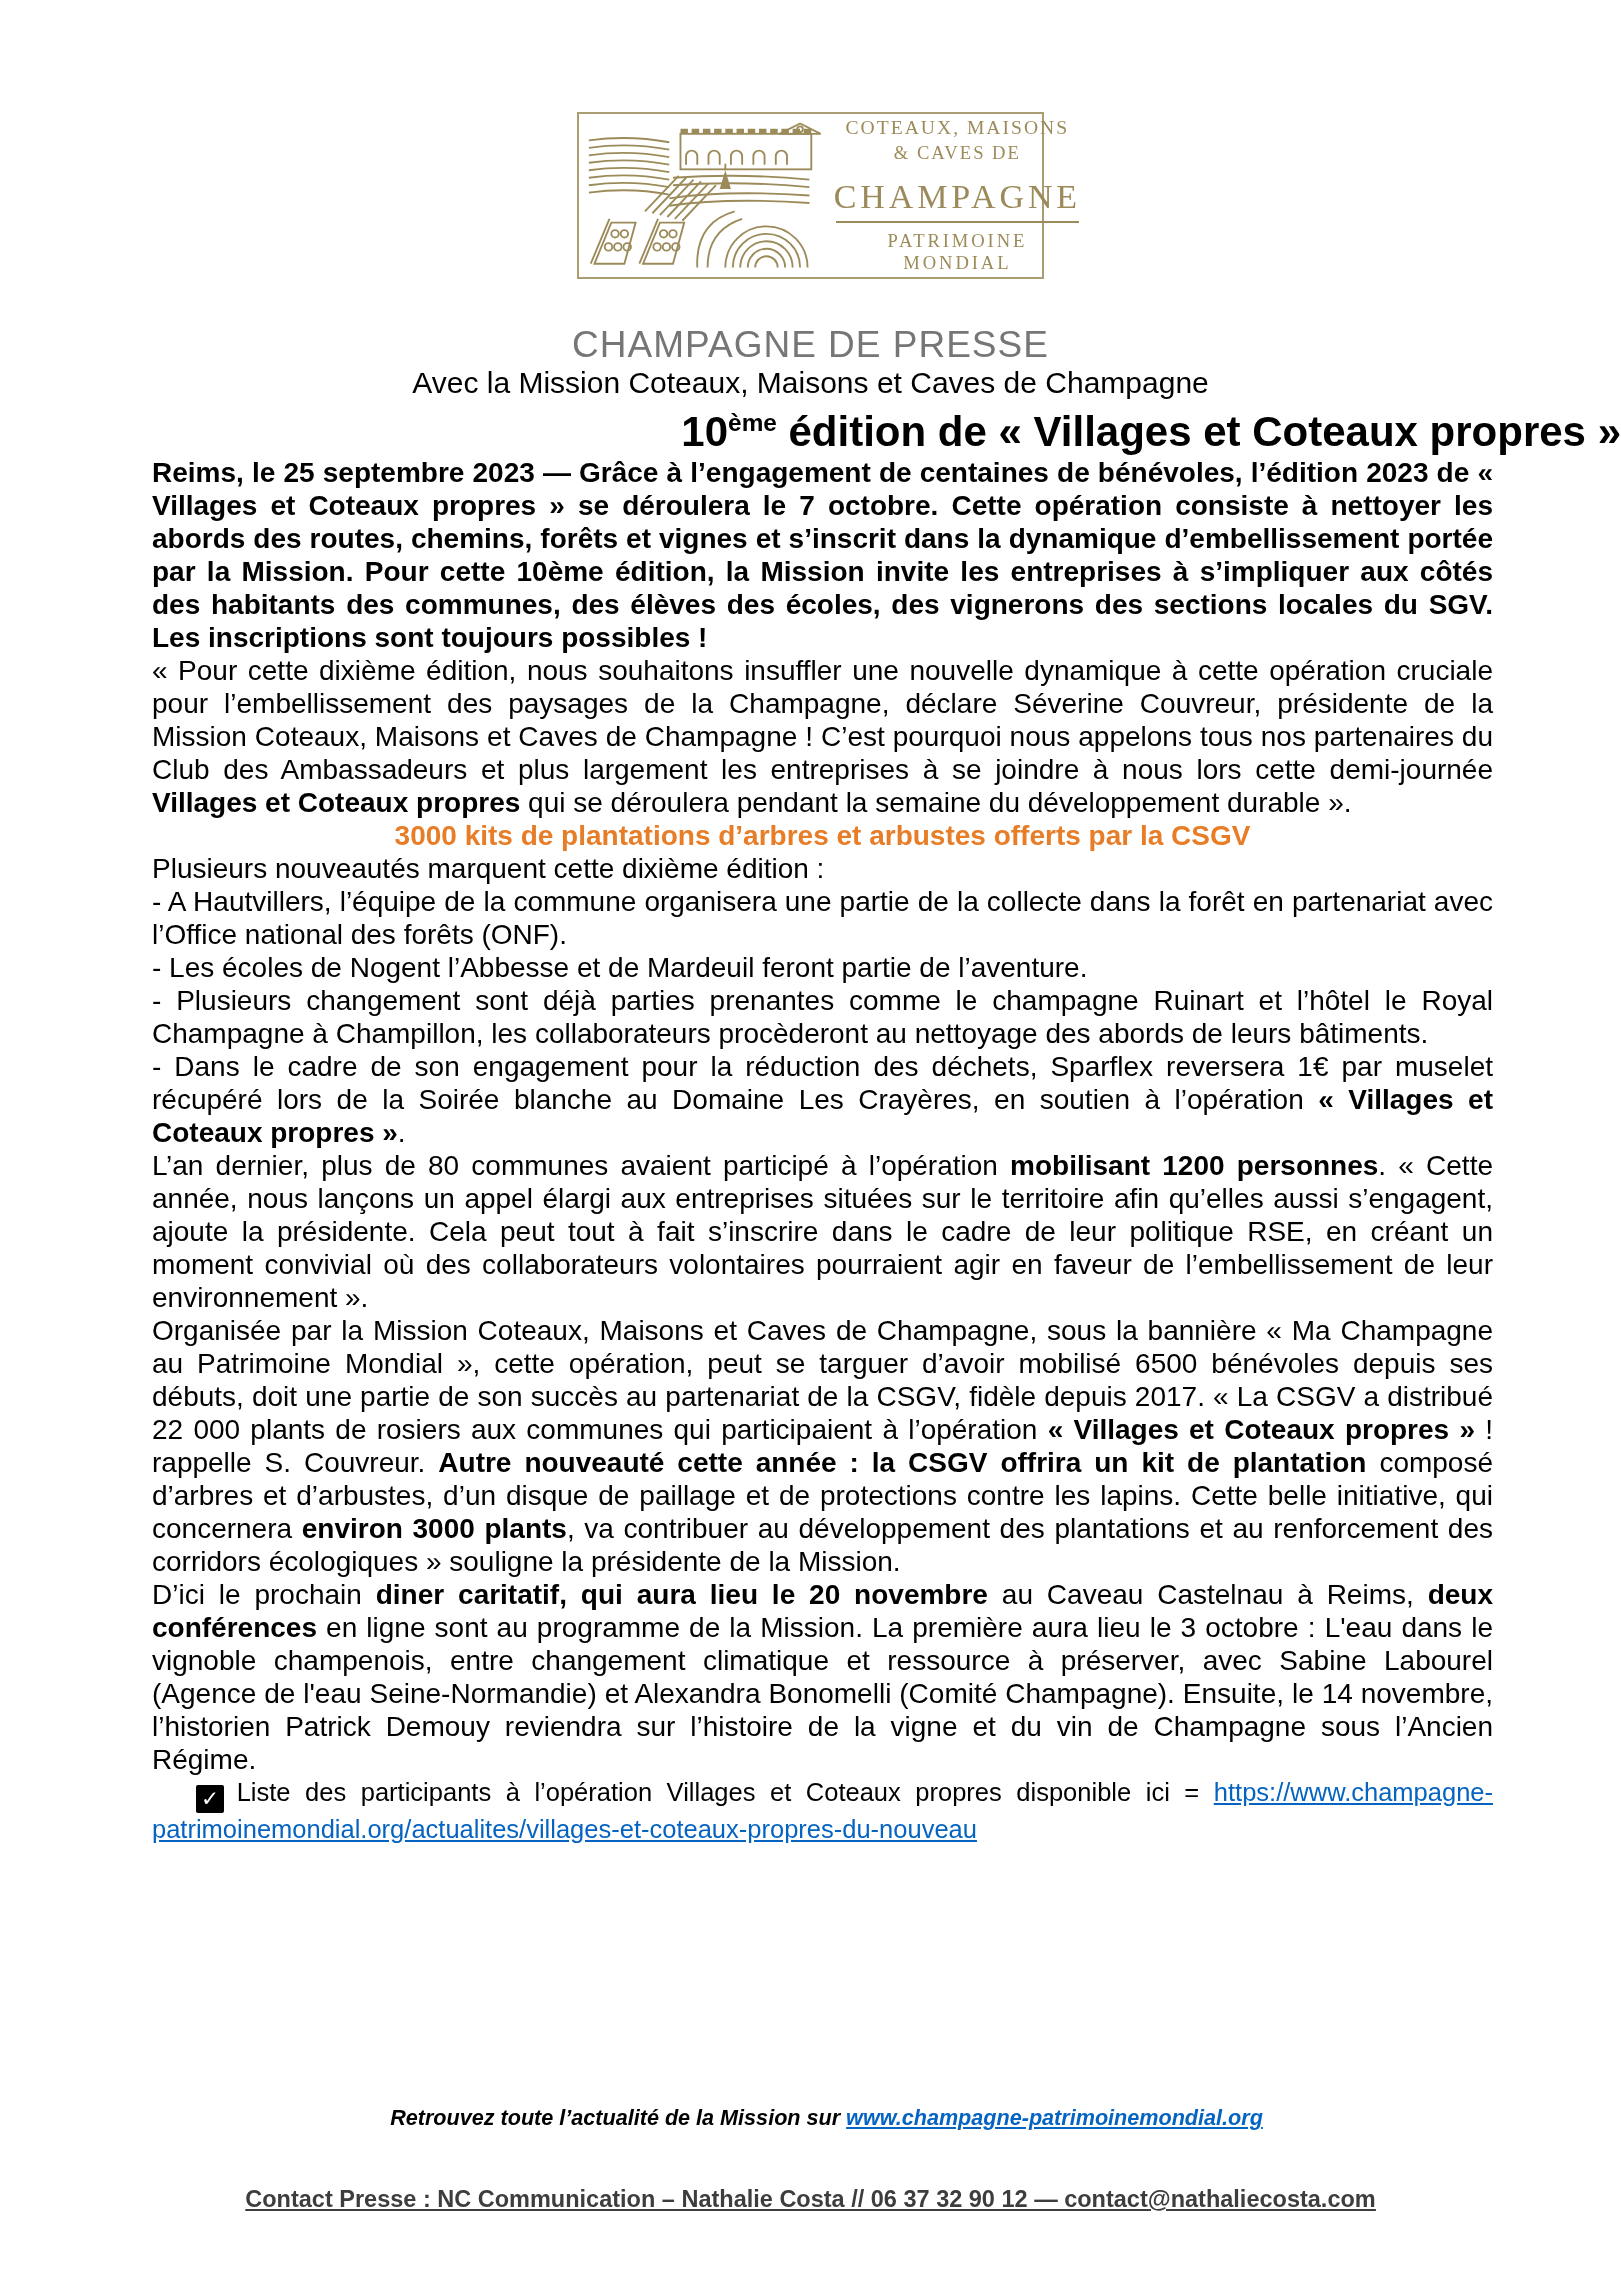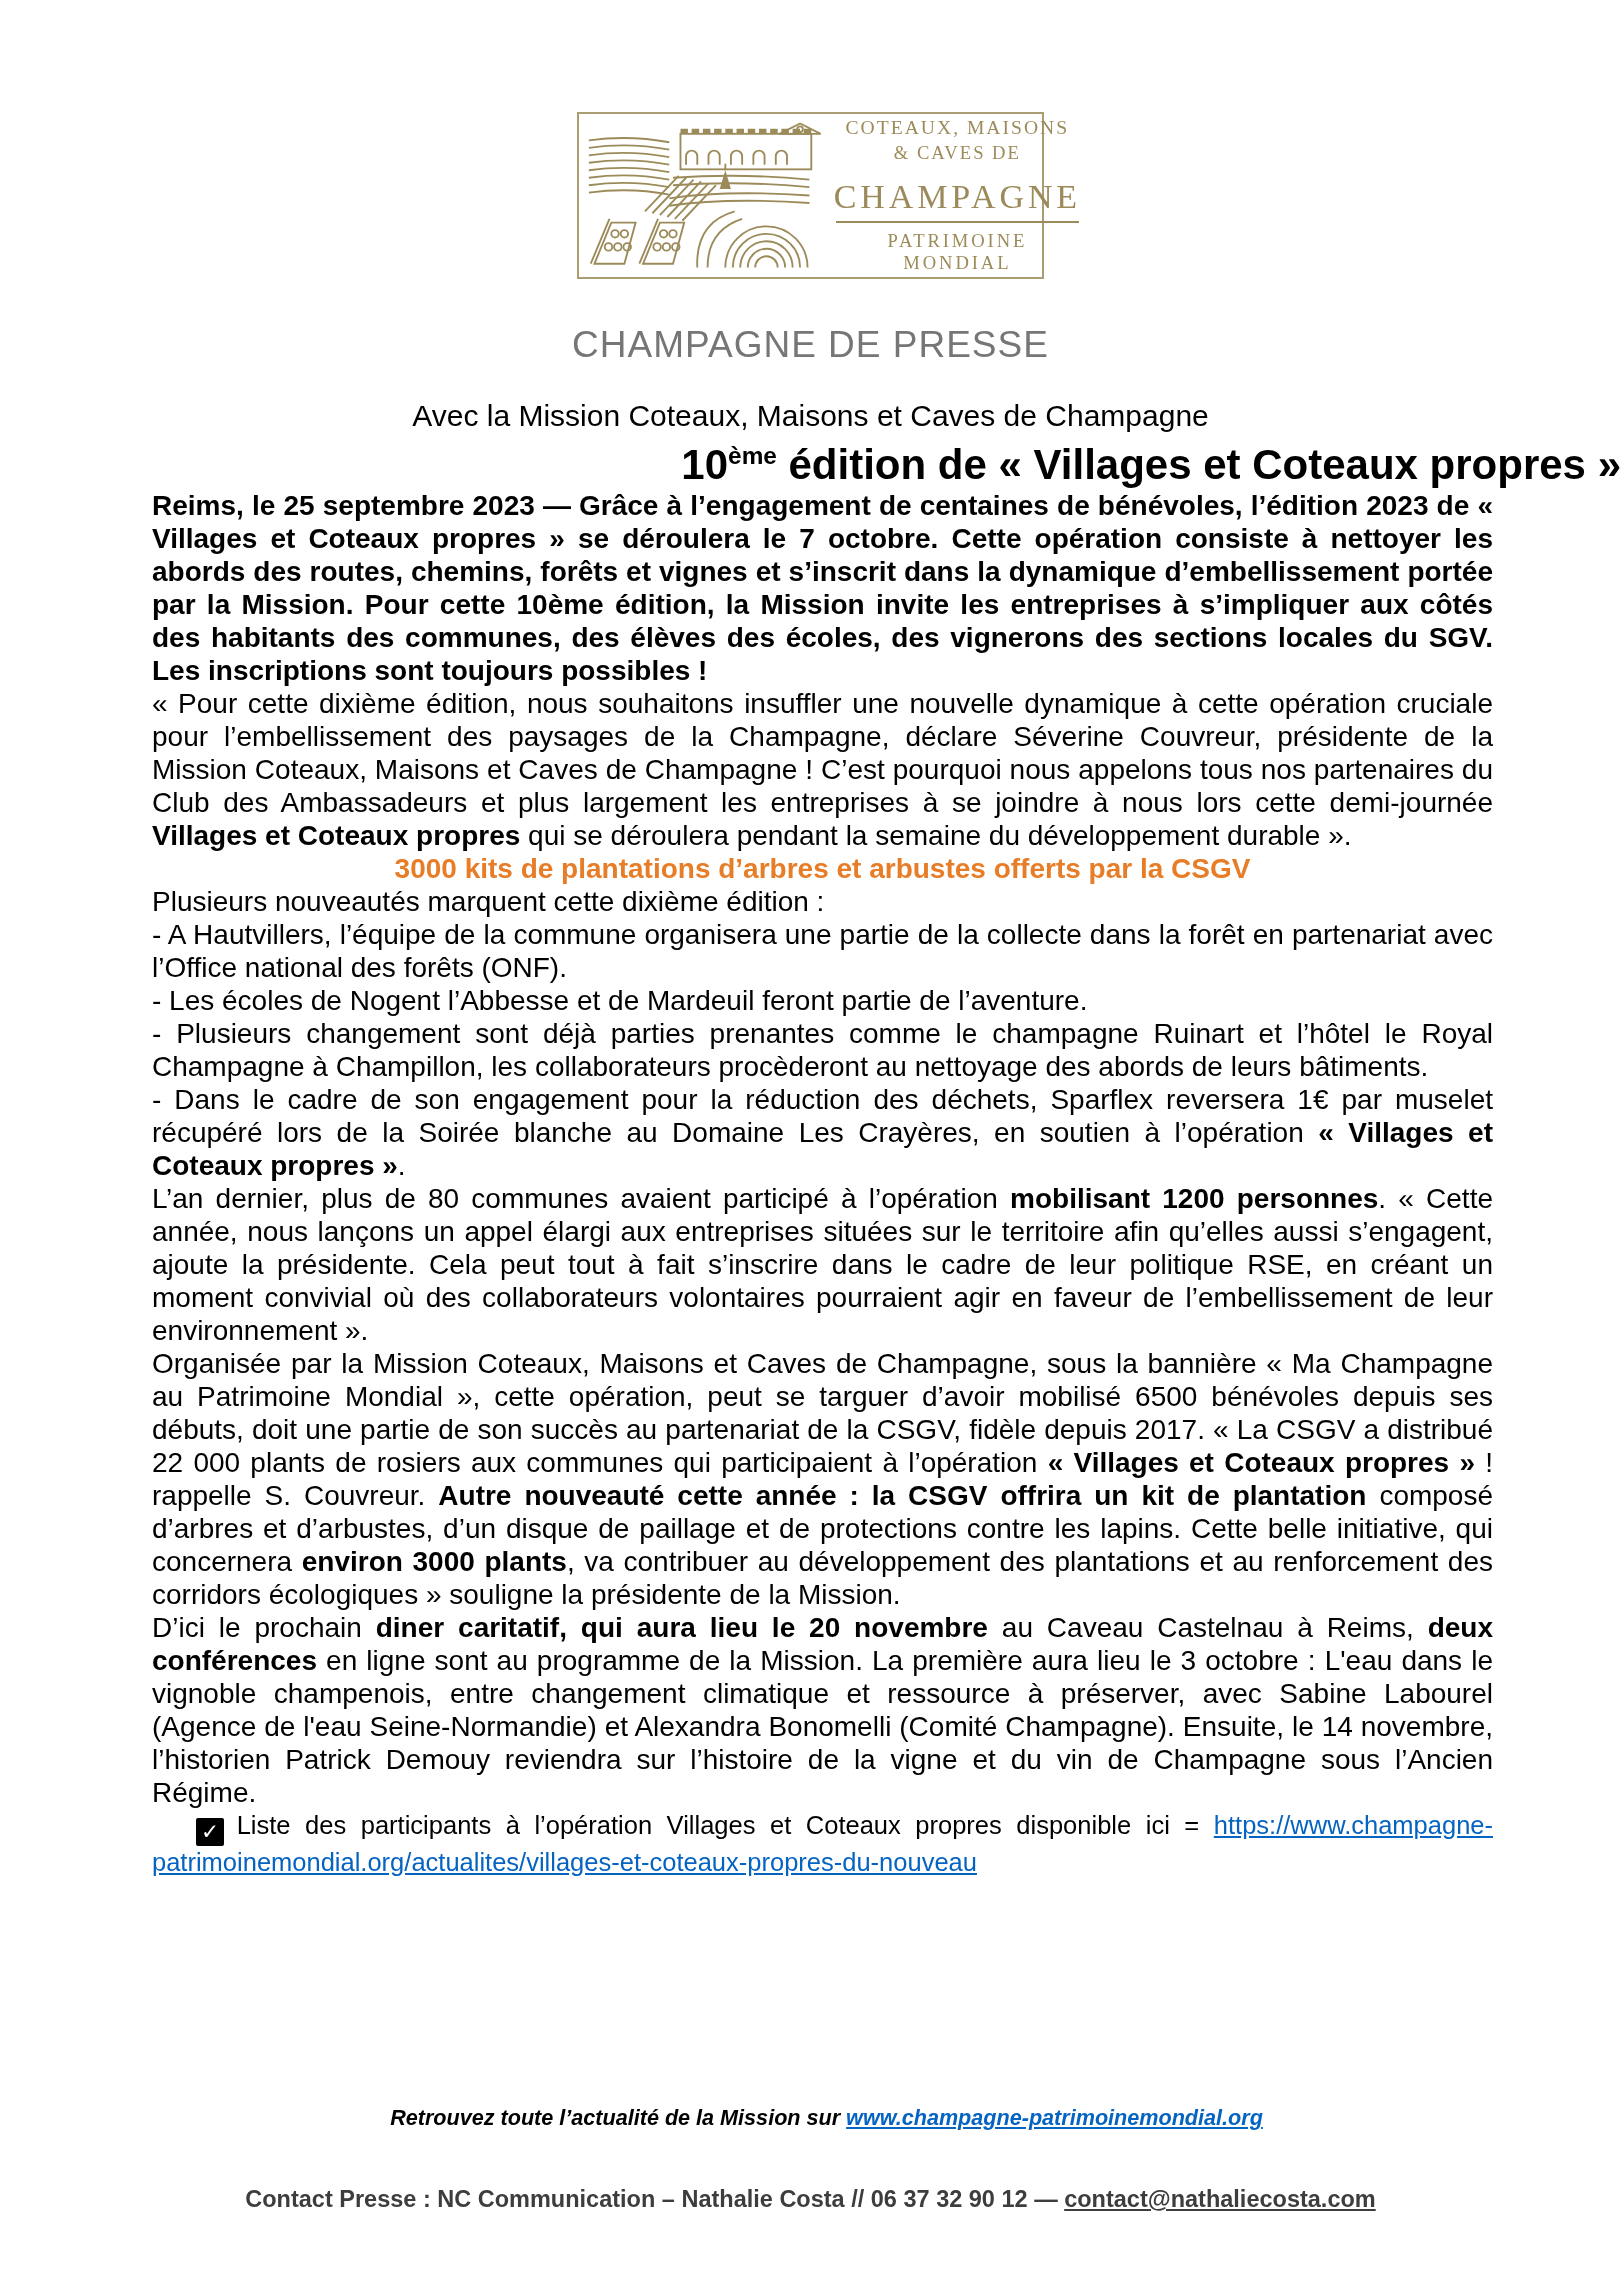--- a/index.html
+++ b/index.html
@@ -13,21 +13,21 @@
   .logo-art{flex:0 0 auto;}
   .logo-text{flex:1 1 auto;text-align:center;font-family:"Liberation Serif",serif;color:#9c8b5a;}
   .lt1{font-size:19.6px;letter-spacing:2px;}
   .lt2{font-size:18.6px;letter-spacing:2px;margin-top:2.9px;}
   .lt3{font-size:34px;letter-spacing:3.9px;margin-top:14px;}
   .lt-rule{border:0;border-top:2px solid #9c8b5a;margin:5.9px 2px 6.9px;}
   .lt4{font-size:18.6px;letter-spacing:2.9px;}
 
   
   .kicker{margin-top:45px;text-align:center;font-size:37px;letter-spacing:1px;color:#767676;}
-  .title1{margin-top:33px;text-align:center;font-size:30px;}
+  .title1{text-align:center;font-size:30px;}
   .title2{margin-top:7.8px;text-align:right;font-size:42px;font-weight:bold;}
   .title2 sup{font-size:58%;}
   .title3{margin-top:21.6px;text-align:center;font-size:42px;font-weight:bold;}
 
   
   .body p{font-size:28px;line-height:33px;text-align:justify;margin:0;}
   .p-intro{font-weight:bold;margin-top:41px;}
   .p-quote{margin-top:35px;}
   .h-orange{margin-top:37px;text-align:center !important;font-weight:bold;color:#e87d28;}
   .p-listintro{margin-top:37px;}
@@ -37,21 +37,21 @@
   .checkbox{display:inline-block;width:28px;height:28px;background:#000;color:#fff;
             font-size:21.6px;line-height:28px;text-align:center;border-radius:2px;
             margin-right:12.7px;vertical-align:-4.9px;text-indent:0;}
   a.lnk{color:#0563c1;text-decoration:underline;cursor:pointer;}
   a.plain-link{color:inherit;}
 
   
   .footer-news{position:absolute;top:2105px;left:16px;width:100%;text-align:center;
                font-size:21.6px;font-style:italic;font-weight:bold;}
   .contact{position:absolute;top:2186px;left:0;width:100%;text-align:center;
-           font-size:23.5px;font-weight:bold;color:#3d3d3d;}
+           font-size:23.5px;font-weight:bold;color:#3d3d3d;text-decoration:underline;}
   sup{line-height:0;}
 </style>
 </head>
 <body>
 
 <div class="page">
 
   <div class="logo">
     <svg class="logo-art" width="243" height="149" viewBox="0 0 260 158" fill="none" stroke="#9c8b5a" stroke-width="2">
 

